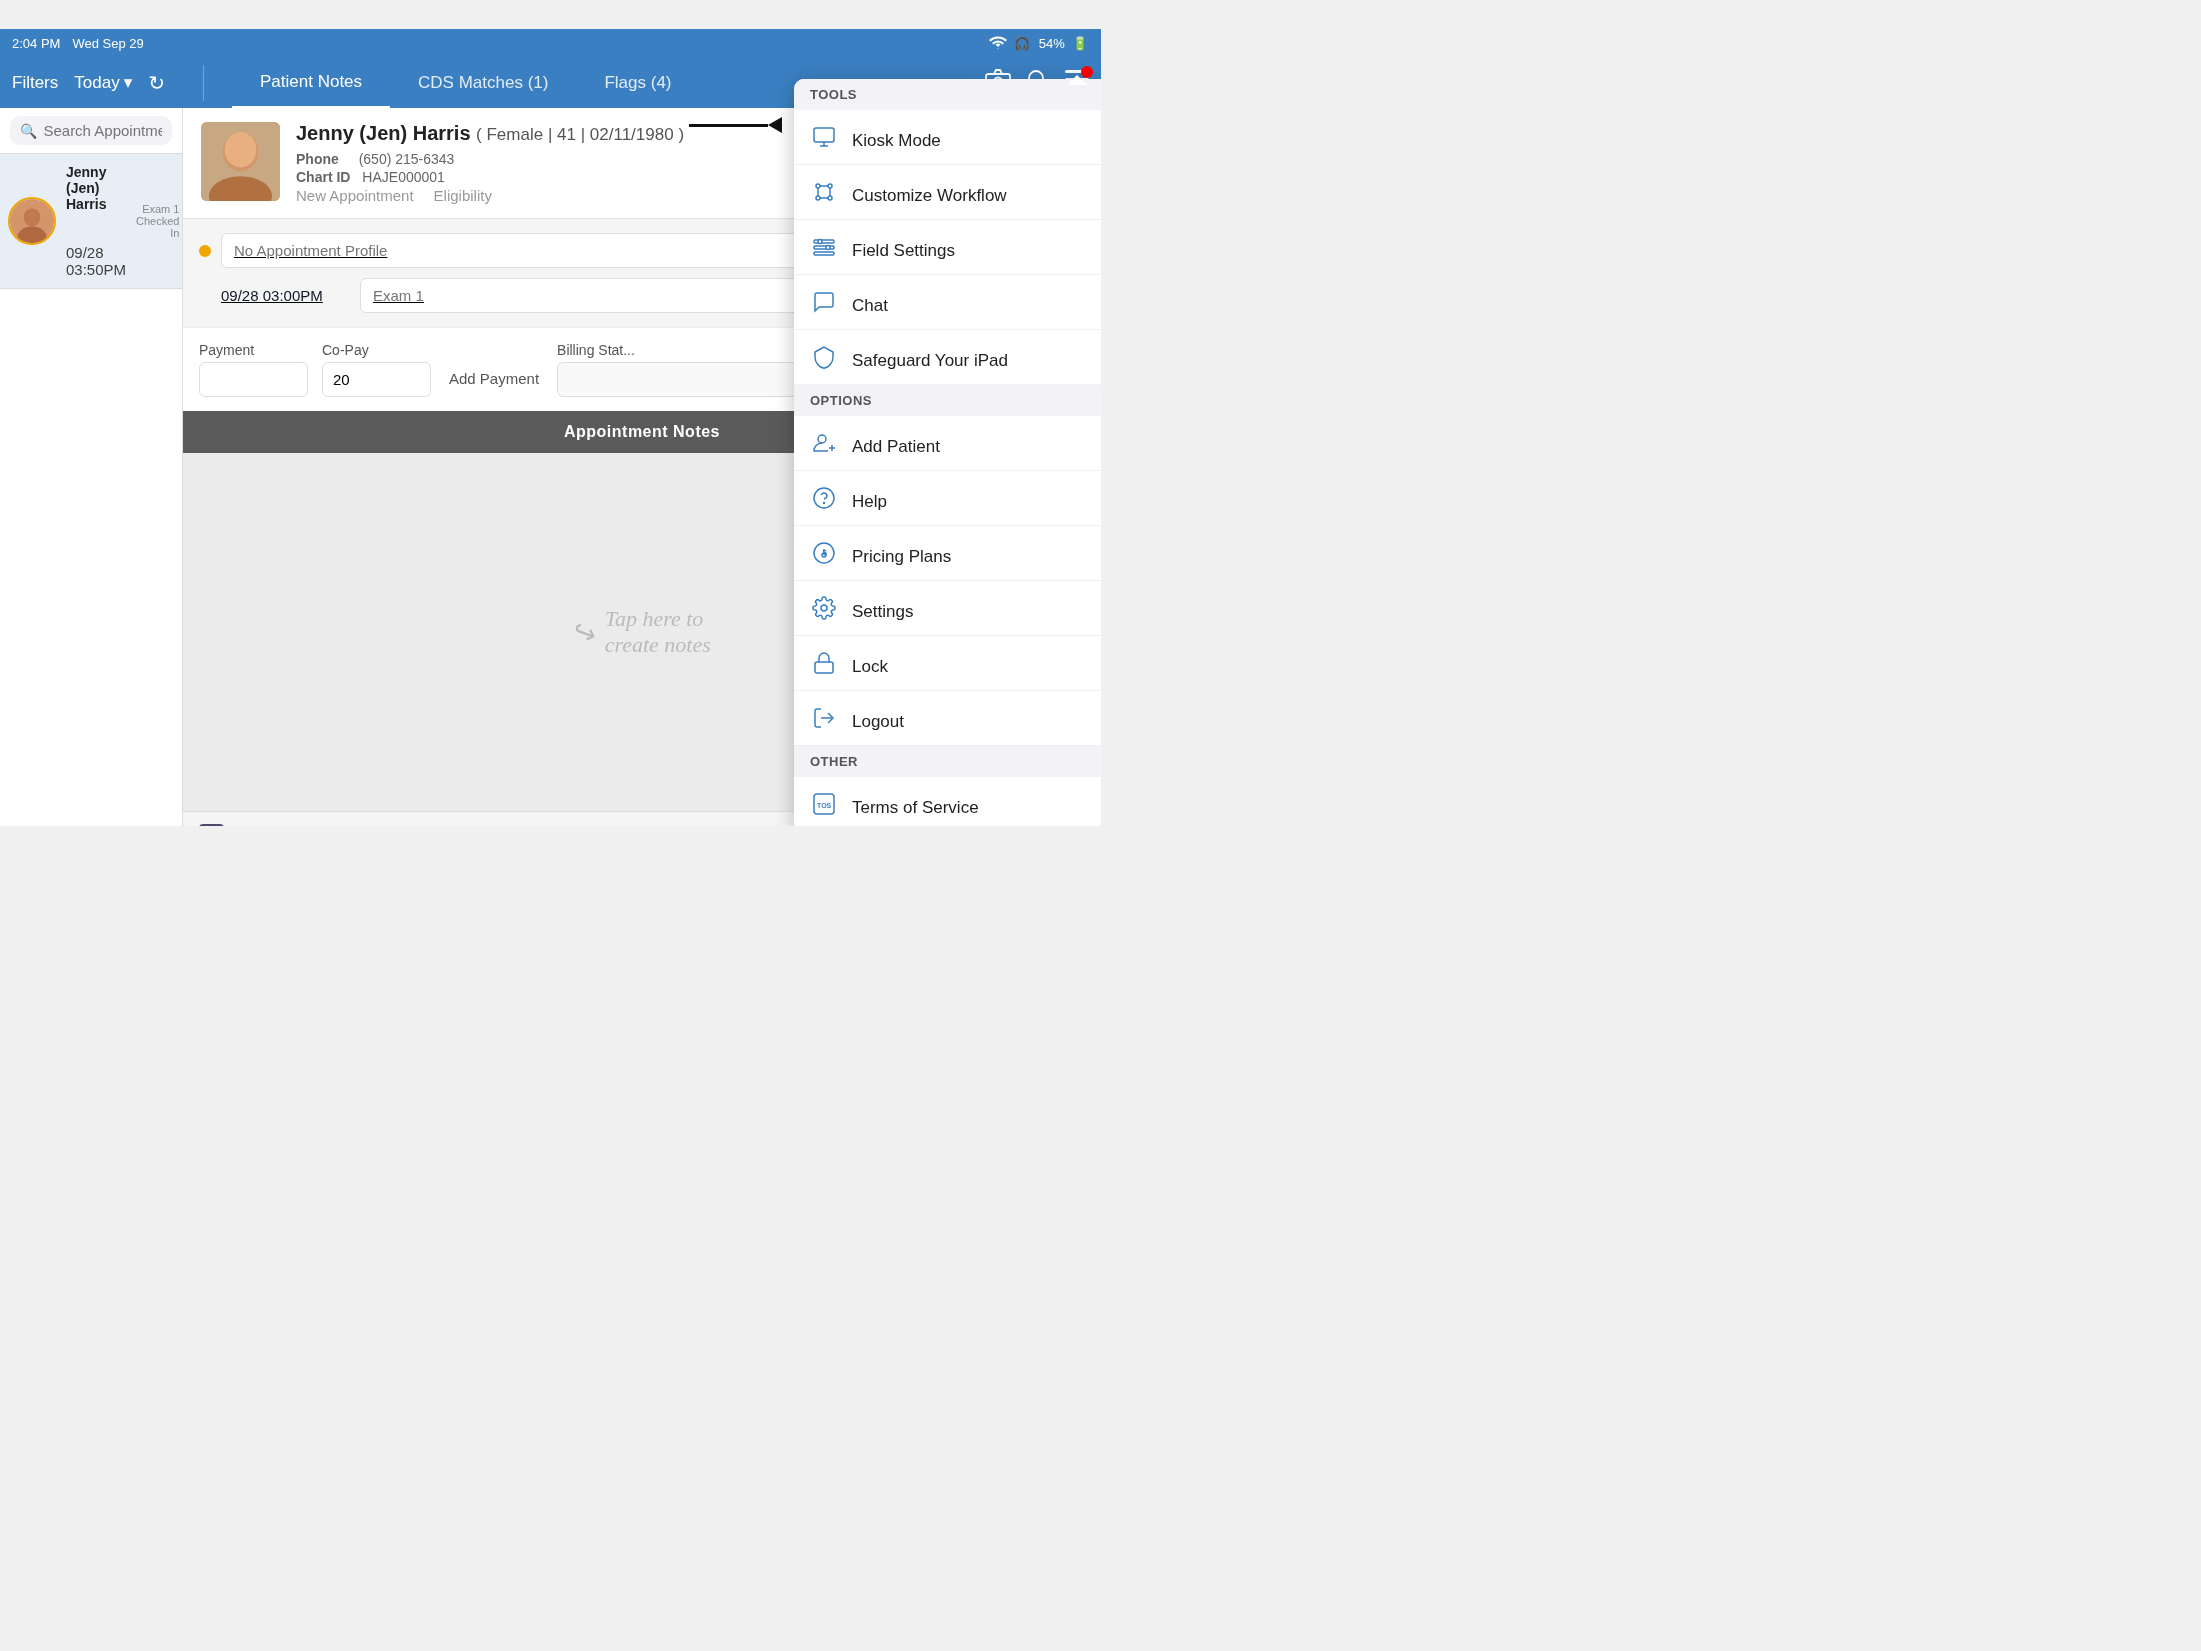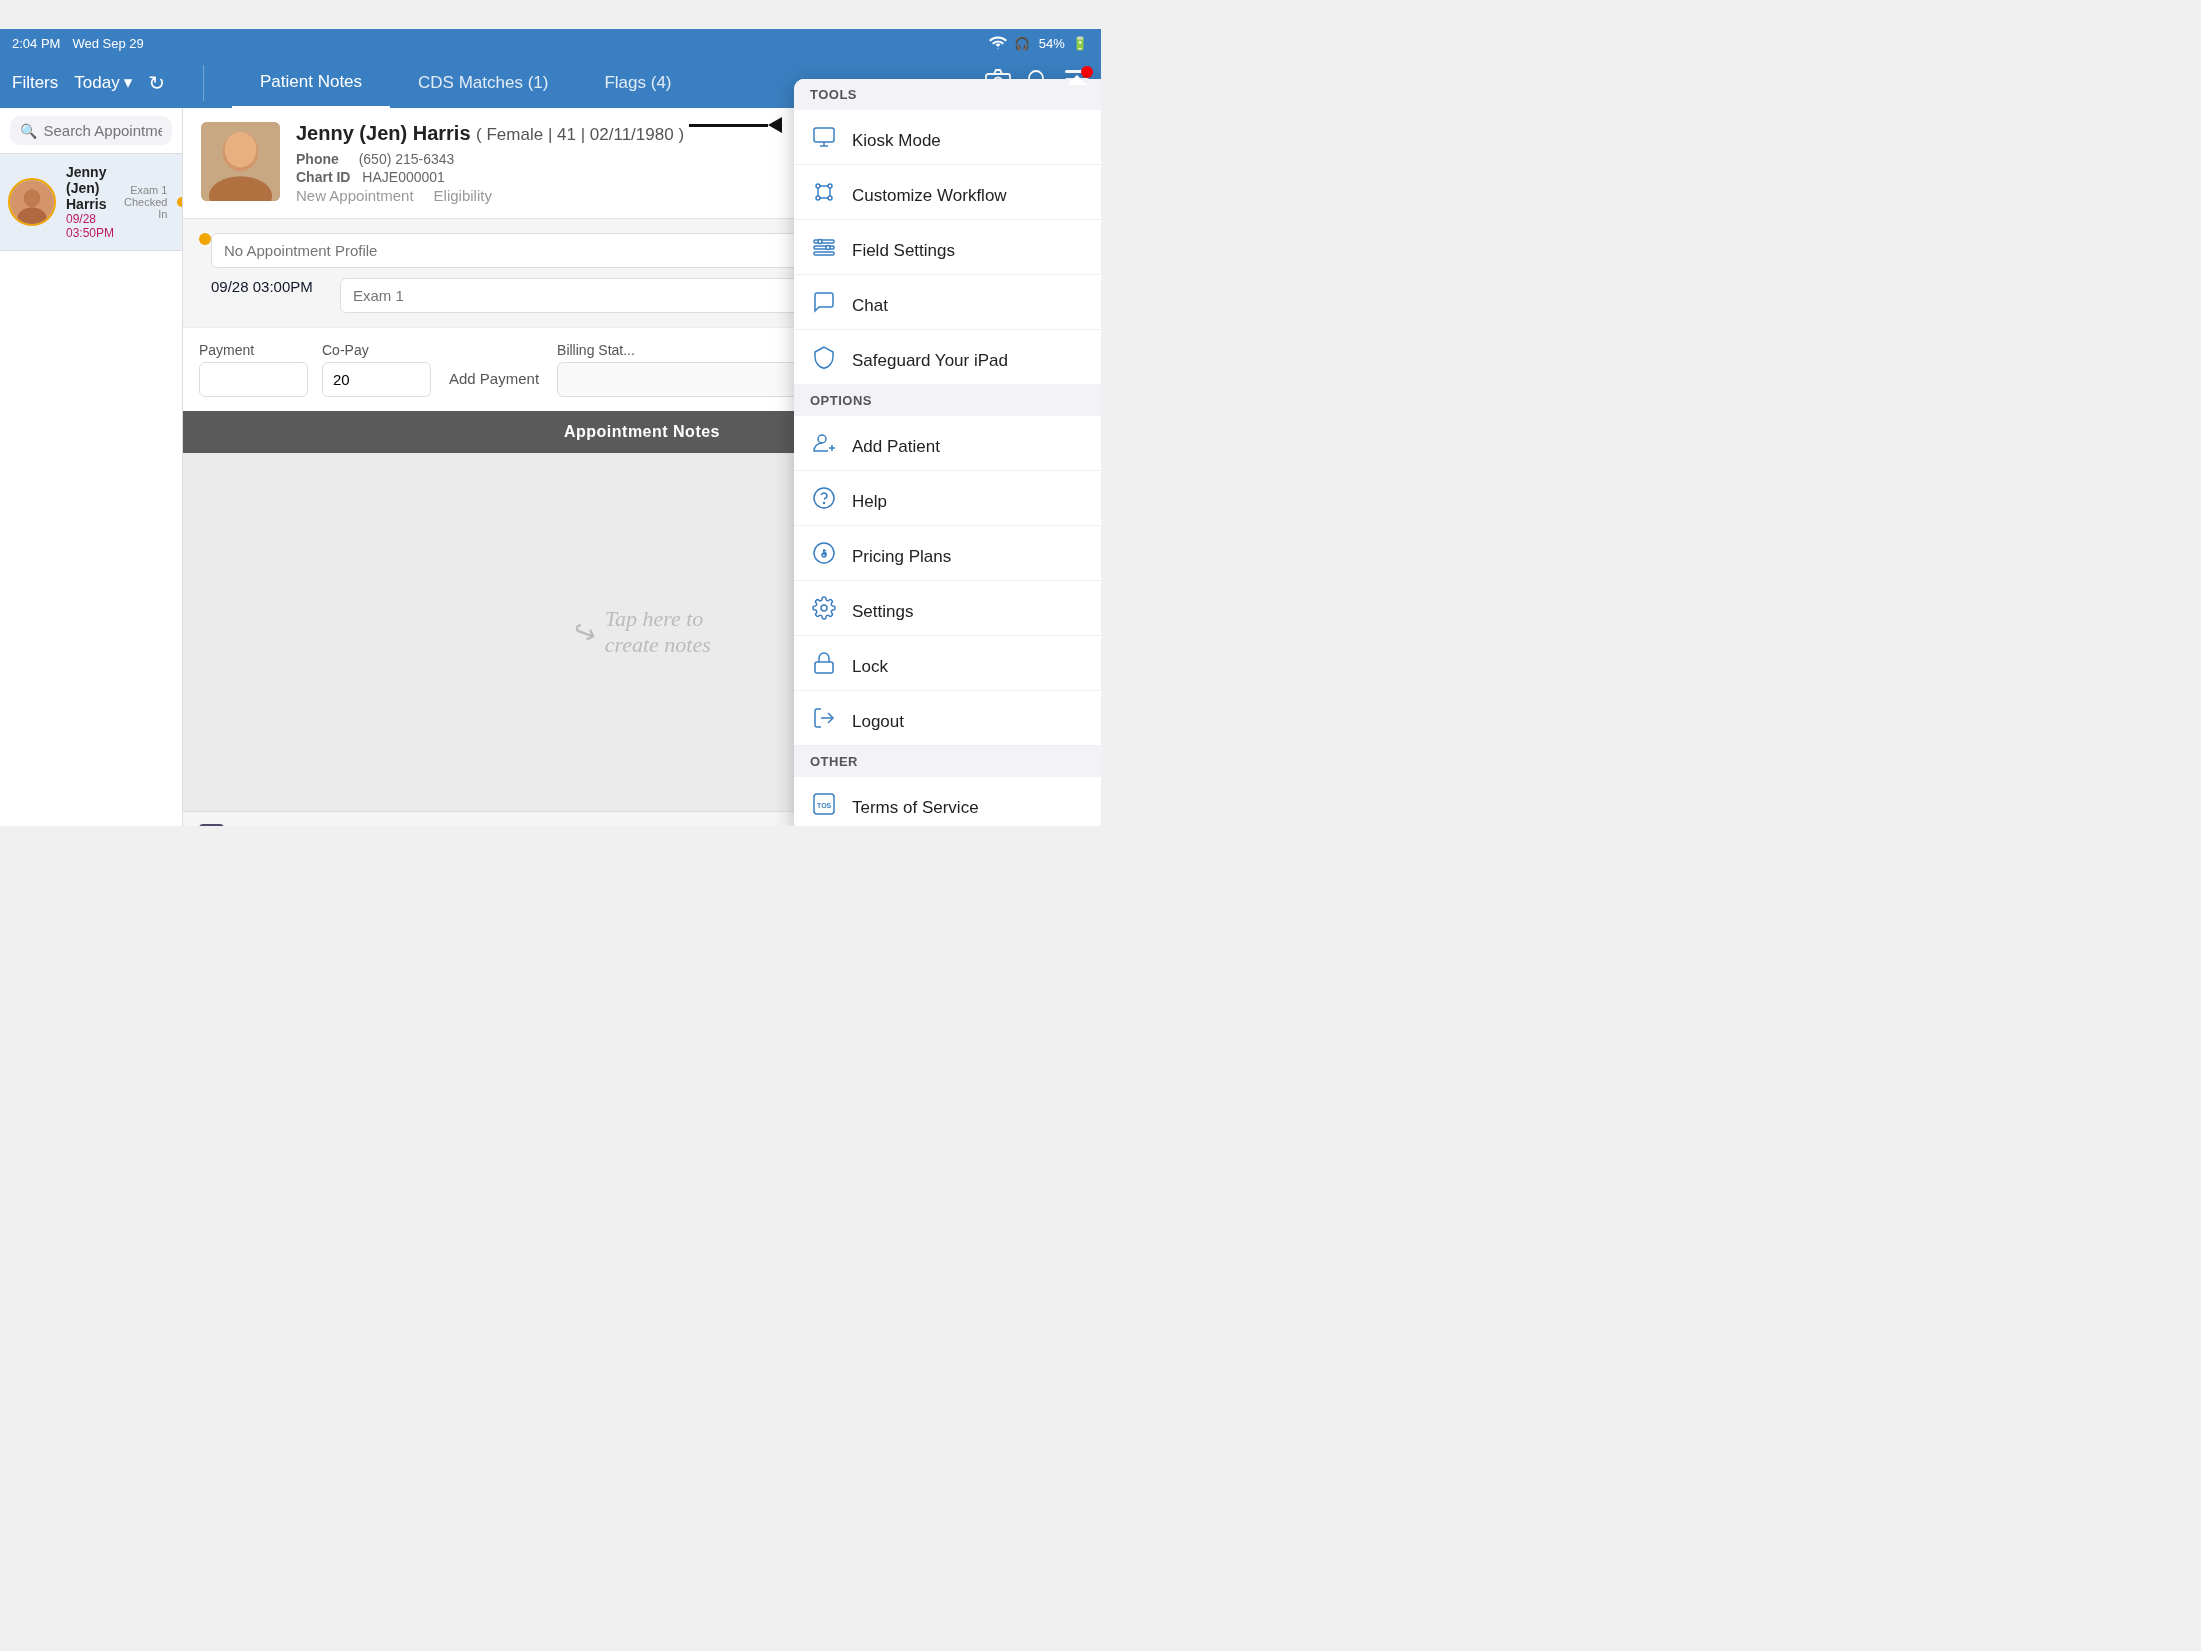--- a/index.html
+++ b/index.html
@@ -156,21 +156,21 @@
       flex-shrink: 0;
       border: 2px solid #f0a500;
       background: #ccc;
       display: flex;
       align-items: center;
       justify-content: center;
     }
     .patient-avatar svg { width: 48px; height: 48px; }
     .patient-info { flex: 1; }
     .patient-name { font-size: 14px; font-weight: 600; color: #222; }
-    .patient-time { font-size: 12px; color: #be185d; }
+    .patient-time { font-size: 15px; color: #404040; margin-top: 32px; }
     .patient-meta { font-size: 11px; color: #888; text-align: right; }
     .dot-yellow {
       width: 10px; height: 10px; border-radius: 50%;
       background: #f0a500; flex-shrink: 0;
     }
 
     
     .content {
       flex: 1;
       display: flex;
@@ -214,20 +214,23 @@
     
     .appt-section {
       background: #f5f5f5;
       padding: 14px 16px;
       display: flex;
       flex-direction: column;
       gap: 10px;
     }
     .appt-row {
       display: flex;
+      align-items: center;
+      gap: 10px;
+      text-decoration: underline;
     }
     .appt-dot { width: 12px; height: 12px; border-radius: 50%; background: #f0a500; flex-shrink: 0; }
     .appt-profile-input {
       flex: 1;
       background: white;
       border: 1px solid #ddd;
       border-radius: 6px;
       padding: 8px 12px;
       font-size: 15px;
       color: #3a7fc1;

